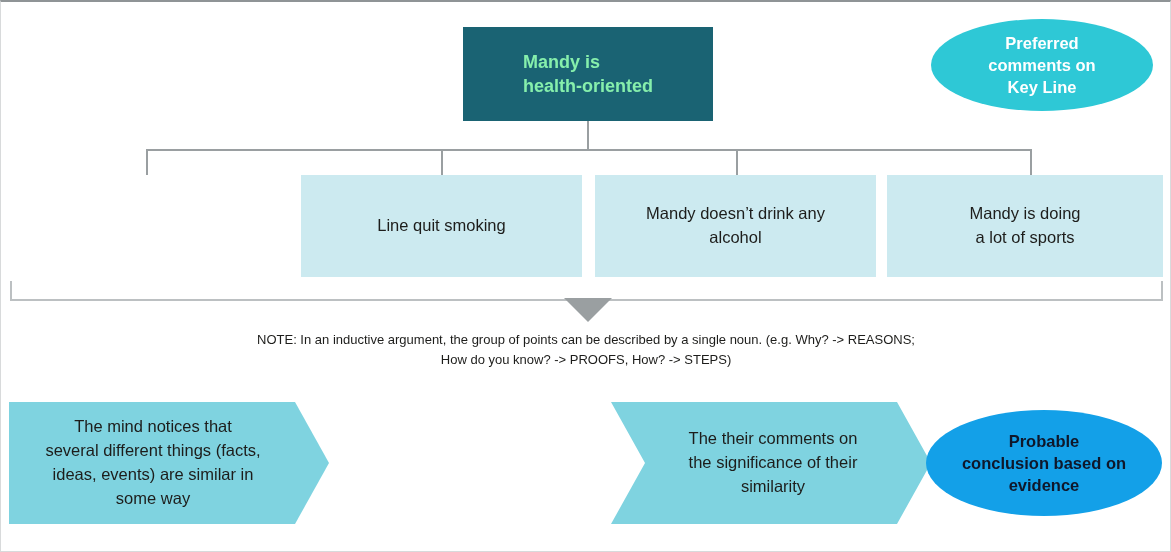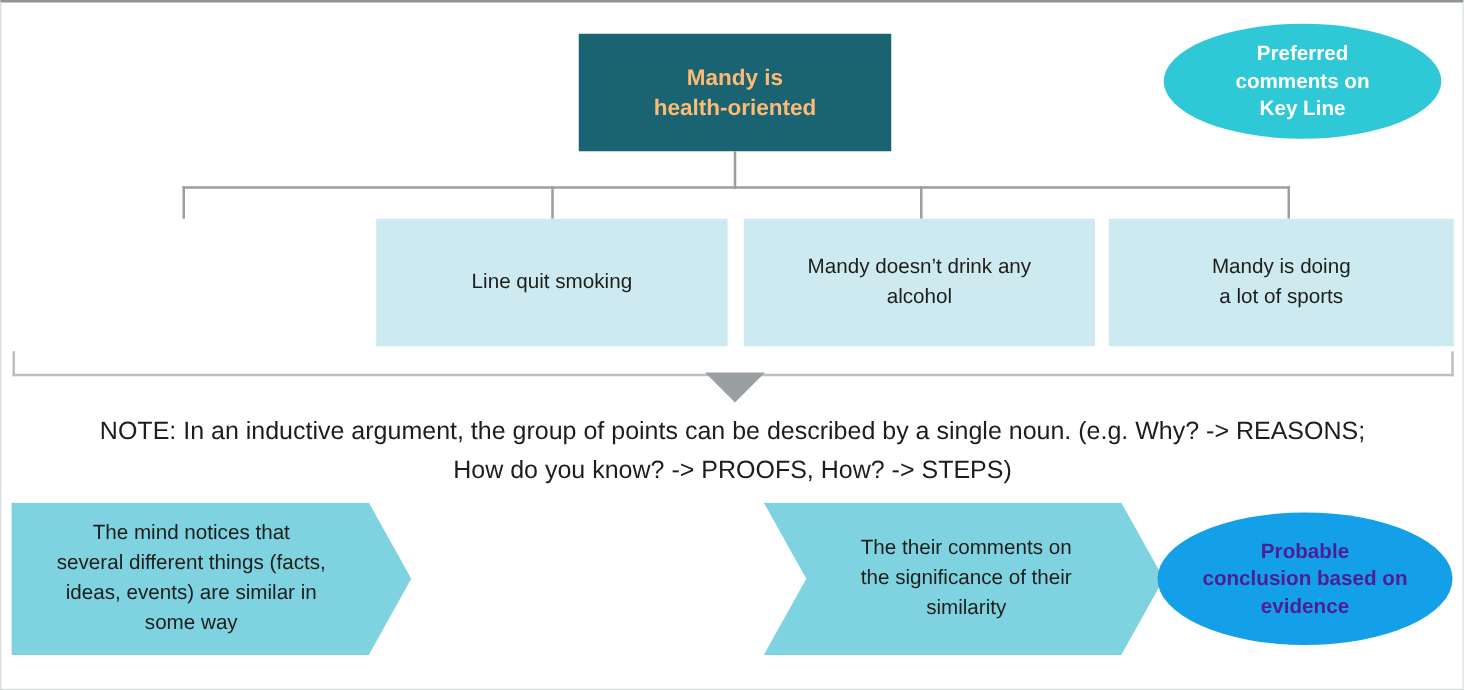--- a/index.html
+++ b/index.html
@@ -27,22 +27,21 @@
   .top-box {
     position: absolute;
     left: 462px;
     top: 25px;
     width: 250px;
     height: 94px;
     background: #1a6373;
     display: flex;
     align-items: center;
     justify-content: center;
-    text-align: center;
-    color: #fdba74;
+    color: #86efac;
     font-weight: bold;
     font-size: 18px;
     line-height: 1.35;
     white-space: pre-line;
   }
 
   
   .pref-ellipse {
     position: absolute;
     left: 930px;
@@ -118,21 +117,21 @@
     border-top: 24px solid #9a9fa1;
   }
 
   
   .note {
     position: absolute;
     left: 30px;
     top: 328px;
     width: 1110px;
     text-align: center;
-    font-size: 20px;
+    font-size: 13px;
     line-height: 1.55;
     color: #1d1d1b;
     white-space: pre-line;
   }
 
   
   .chev-row {
     position: absolute;
     left: 8px;
     top: 400px;
@@ -169,21 +168,21 @@
     left: 925px;
     top: 408px;
     width: 236px;
     height: 106px;
     background: #13a0e8;
     border-radius: 50%;
     display: flex;
     align-items: center;
     justify-content: center;
     text-align: center;
-    color: #4c1d95;
+    color: #0f172a;
     font-weight: bold;
     font-size: 16.5px;
     line-height: 1.35;
     white-space: pre-line;
   }
 </style>
 </head>
 <body>
 
 <div id="canvas">

